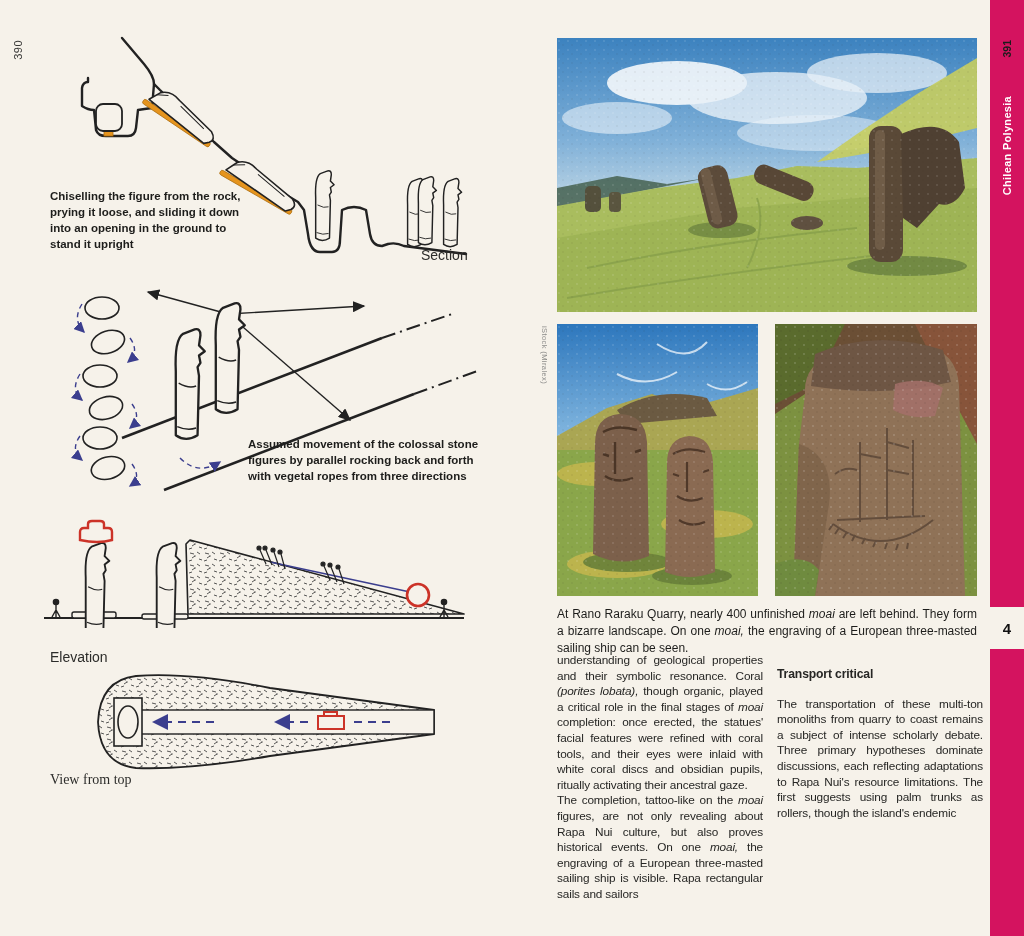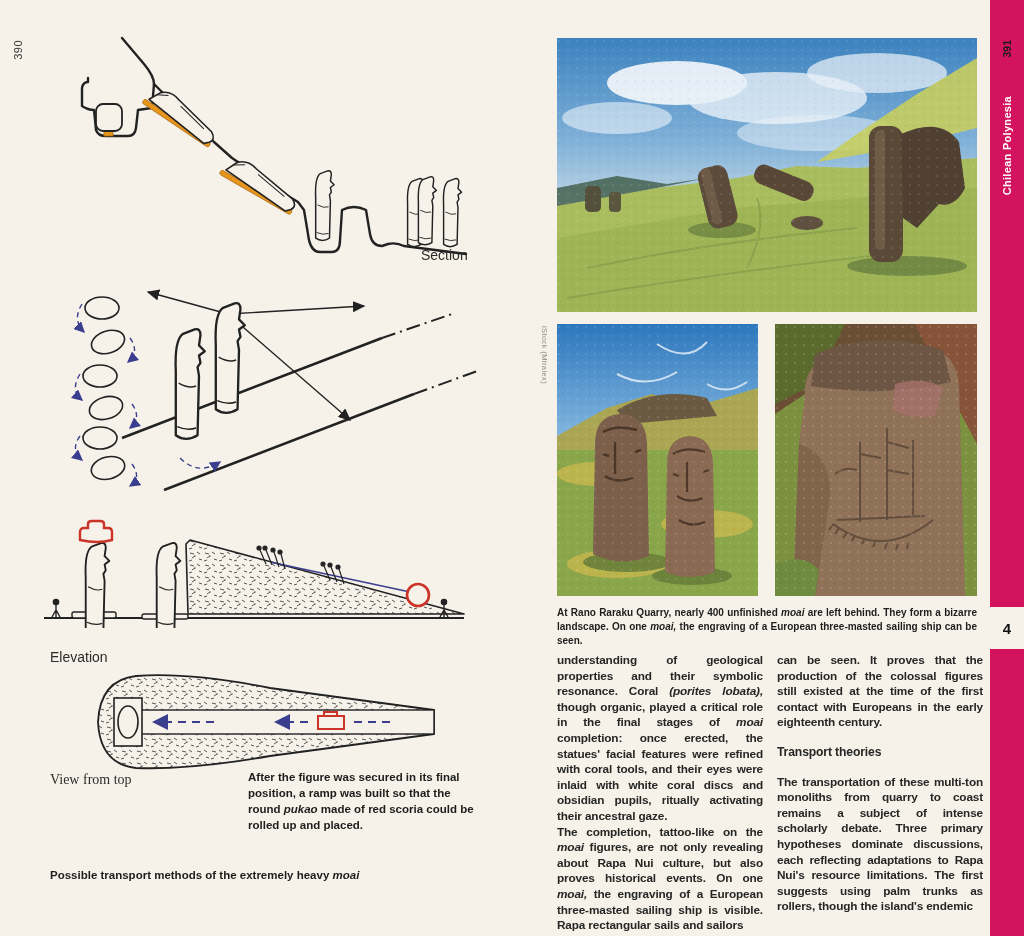--- a/index.html
+++ b/index.html
@@ -4,23 +4,23 @@
 <style>
   html,body{margin:0;padding:0;background:#e8e4dc;}
   .book{position:relative;width:1024px;height:936px;background:#f6f2ea;overflow:hidden;
         font-family:"Liberation Sans",sans-serif;color:#1d1d1b;}
   .abs{position:absolute;}
   .vtext-up{writing-mode:vertical-rl;transform:rotate(180deg);}   
   .vtext-down{writing-mode:vertical-rl;}                          
   .pn{font-size:11px;color:#3a3a38;letter-spacing:.5px;}
   .diagram-caption{font-weight:bold;font-size:11.5px;line-height:1.38;color:#1d1d1b;}
   .diagram-label{font-size:14px;color:#2c2c2a;}
-  .photo-caption{font-weight:bold;font-size:10px;line-height:1.42;text-align:justify;}
+  .photo-caption{font-weight:normal;font-size:12px;line-height:1.42;text-align:justify;}
   .body-col{font-size:11.8px;line-height:15.6px;text-align:justify;letter-spacing:-0.15px;color:#262624;}
-  .body-col p{margin:0;font-weight:bold;}
+  .body-col p{margin:0;}
   .col-heading{font-weight:bold;font-size:12.2px;margin:14px 0 14px 0;text-align:left;}
   .it{font-style:italic;}
   .sidebar{background:#d4135f;}
   .sidebar .num{font-size:10.5px;color:#1c1c1c;font-weight:bold;}
   .sidebar .tab-label{font-size:11px;color:#ffffff;font-weight:bold;letter-spacing:.3px;}
   .chapter-box{background:#f6f2ea;display:flex;align-items:center;justify-content:center;
                font-weight:bold;font-size:15px;color:#111;}
   .credit{font-size:7.5px;color:#8d8d8b;letter-spacing:.4px;}
   .flexc{display:flex;align-items:center;justify-content:center;}
   svg{display:block;}
@@ -67,20 +67,21 @@
     <g transform="translate(276,146) scale(0.92)">
         <use href="#moai-side"></use>
       </g>
 
     <g transform="translate(368,152) scale(0.9)">
       <use href="#moai-side" transform="translate(0,2)"></use>
       <use href="#moai-side" transform="translate(12,0)"></use>
       <use href="#moai-side" transform="translate(40,2)"></use>
     </g>
   </svg>
+  <div class="abs diagram-caption" style="left:50px;top:189px;width:208px;">Chiselling the figure from the rock, prying it loose, and sliding it down into an opening in the ground to stand it upright</div>
   <div class="abs diagram-label" style="left:421px;top:247px;">Section</div>
 
   <svg class="abs" style="left:52px;top:286px;" width="428" height="220" viewBox="0 0 428 220">
     <defs>
       <marker id="arrn" markerWidth="9" markerHeight="8" refX="7" refY="4" orient="auto">
         <path d="M0,0 L8,4 L0,8 Z" fill="#3b3e8e"></path>
       </marker>
     </defs>
 
     <path d="M70,152 L330,52" stroke="#222" stroke-width="2.6" fill="none"></path>
@@ -110,20 +111,21 @@
       <path d="M128,172 Q146,190 168,176" marker-end="url(#arrn)"></path>
     </g>
 
     <g transform="translate(118,42) scale(1.45)">
         <use href="#moai-side"></use>
       </g>
     <g transform="translate(158,16) scale(1.45)">
         <use href="#moai-side"></use>
       </g>
   </svg>
+  <div class="abs diagram-caption" style="left:248px;top:437px;width:232px;">Assumed movement of the colossal stone figures by parallel rocking back and forth with vegetal ropes from three directions</div>
 
   <svg class="abs" style="left:38px;top:514px;" width="432" height="114" viewBox="0 0 432 114">
     <defs>
       <pattern id="stip" width="15" height="12" patternUnits="userSpaceOnUse">
         <path d="M2,3 l4,1 M9,2 l3,2 M4,8 l3,-2 M11,9 l3,1 M1,11 l3,-1" stroke="#444" stroke-width="0.9" fill="none"></path>
         <circle cx="7" cy="6" r="0.7" fill="#444"></circle>
       </pattern>
     </defs>
 
     <line x1="6" y1="104" x2="426" y2="104" stroke="#222" stroke-width="1.8"></line>
@@ -184,23 +186,21 @@
       <path d="M218,58 L186,58" marker-end="url(#arrn)"></path>
       <path d="M300,58 L262,58"></path>
     </g>
 
     <g stroke="#cc3328" stroke-width="2" fill="none">
       <rect x="228" y="52" width="26" height="13"></rect>
       <rect x="234" y="48" width="13" height="4"></rect>
     </g>
   </svg>
   <div class="abs diagram-label" style="left:50px;top:772px;font-family:Liberation Serif, serif;">View from top</div>
-  <div class="abs diagram-caption" style="left:248px;top:770px;width:236px;"><span>After the figure was secured in its final position, a ramp was built so that the round </span><span class="it">pukao</span><span> made of red scoria could be rolled up and placed.</span></div>
-
-  <div class="abs diagram-caption" style="left:50px;top:868px;width:430px;"><span>Possible transport methods of the extremely heavy </span><span class="it">moai</span></div>
+
 
   <svg class="abs" style="left:557px;top:38px;" width="420" height="274" viewBox="0 0 420 274">
     <defs>
       <linearGradient id="sky1" x1="0" y1="0" x2="0" y2="1">
         <stop offset="0" stop-color="#3c82bf"></stop>
           <stop offset="0.6" stop-color="#7fb0d8"></stop>
           <stop offset="1" stop-color="#c3d9e6"></stop>
       </linearGradient>
       <pattern id="speck" width="9" height="9" patternUnits="userSpaceOnUse">
         <circle cx="2" cy="3" r="0.9" fill="#ffffff" opacity="0.28"></circle>
@@ -303,22 +303,21 @@
     <rect width="202" height="272" fill="url(#speck)" opacity="0.7"></rect>
   </svg>
 
   <div class="abs photo-caption" style="left:557px;top:606px;width:420px;"><span>At Rano Raraku Quarry, nearly 400 unfinished </span><span class="it">moai</span><span> are left behind. They form a bizarre landscape. On one </span><span class="it">moai,</span><span> the engraving of a European three-masted sailing ship can be seen.</span></div>
 
   <div class="abs body-col" style="left:557px;top:653px;width:206px;">
     <p><span>understanding of geological properties and their symbolic resonance. Coral </span><span class="it">(porites lobata),</span><span> though organic, played a critical role in the final stages of </span><span class="it">moai</span><span> completion: once erected, the statues' facial features were refined with coral tools, and their eyes were inlaid with white coral discs and obsidian pupils, ritually activating their ancestral gaze.</span></p>
     <p><span>The completion, tattoo-like on the </span><span class="it">moai</span><span> figures, are not only revealing about Rapa Nui culture, but also proves historical events. On one </span><span class="it">moai,</span><span> the engraving of a European three-masted sailing ship is visible. Rapa rectangular sails and sailors</span></p>
   </div>
   <div class="abs body-col" style="left:777px;top:653px;width:206px;">
-    <p><span>can be seen. It proves that the production of the colossal figures still existed at the time of the first contact with Europeans in the early eighteenth century.</span></p>
-    <div class="col-heading">Transport theories</div>
+    <div class="col-heading">Transport critical</div>
     <p><span>The transportation of these multi-ton monoliths from quarry to coast remains a subject of intense scholarly debate. Three primary hypotheses dominate discussions, each reflecting adaptations to Rapa Nui's resource limitations. The first suggests using palm trunks as rollers, though the island's endemic</span></p>
   </div>
 
   <div class="abs sidebar" style="left:990px;top:0;width:34px;height:936px;">
     <div class="abs flexc" style="left:0;top:24px;width:34px;height:50px;">
       <span class="num vtext-up">391</span>
     </div>
     <div class="abs flexc" style="left:0;top:76px;width:34px;height:140px;">
       <span class="tab-label vtext-up">Chilean Polynesia</span>
     </div>

